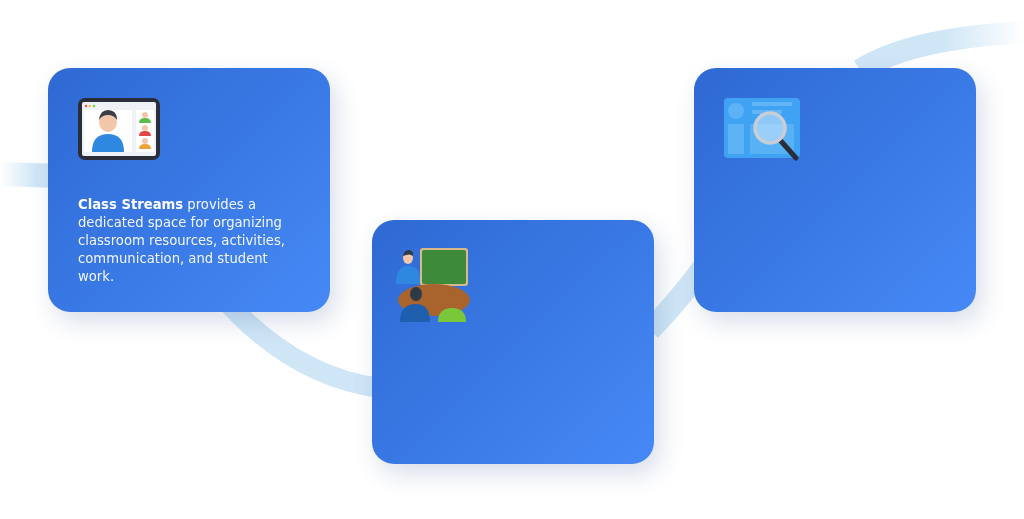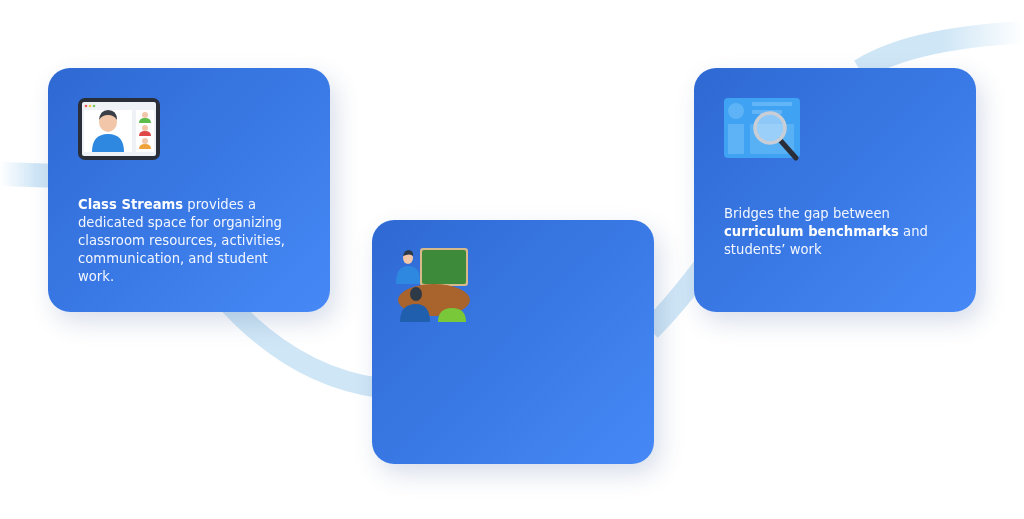--- a/index.html
+++ b/index.html
@@ -135,16 +135,15 @@
         <rect x="2" y="2" width="76" height="60" rx="4" fill="#3fa2f3"></rect>
         <circle cx="14" cy="15" r="8" fill="#6bbaf7" opacity="0.7"></circle>
         <rect x="30" y="6" width="40" height="4" rx="1" fill="#6bbaf7" opacity="0.8"></rect>
         <rect x="30" y="14" width="30" height="4" rx="1" fill="#6bbaf7" opacity="0.8"></rect>
         <rect x="6" y="28" width="16" height="30" rx="1" fill="#6bbaf7" opacity="0.7"></rect>
         <rect x="28" y="28" width="44" height="30" rx="1" fill="#6bbaf7" opacity="0.6"></rect>
         <line x1="58" y1="44" x2="74" y2="62" stroke="#2a2e39" stroke-width="5" stroke-linecap="round"></line>
         <circle cx="48" cy="32" r="15" fill="#cfe7fb" fill-opacity="0.55" stroke="#c9ced6" stroke-width="3.5"></circle>
       </svg>
     </div>
-    <div class="text"><span>Bridges the gap between </span><b>curriculum benchmarks</b><span> and students’ work</span></div>
   </div>
 
 </div>
 
 </body></html>

